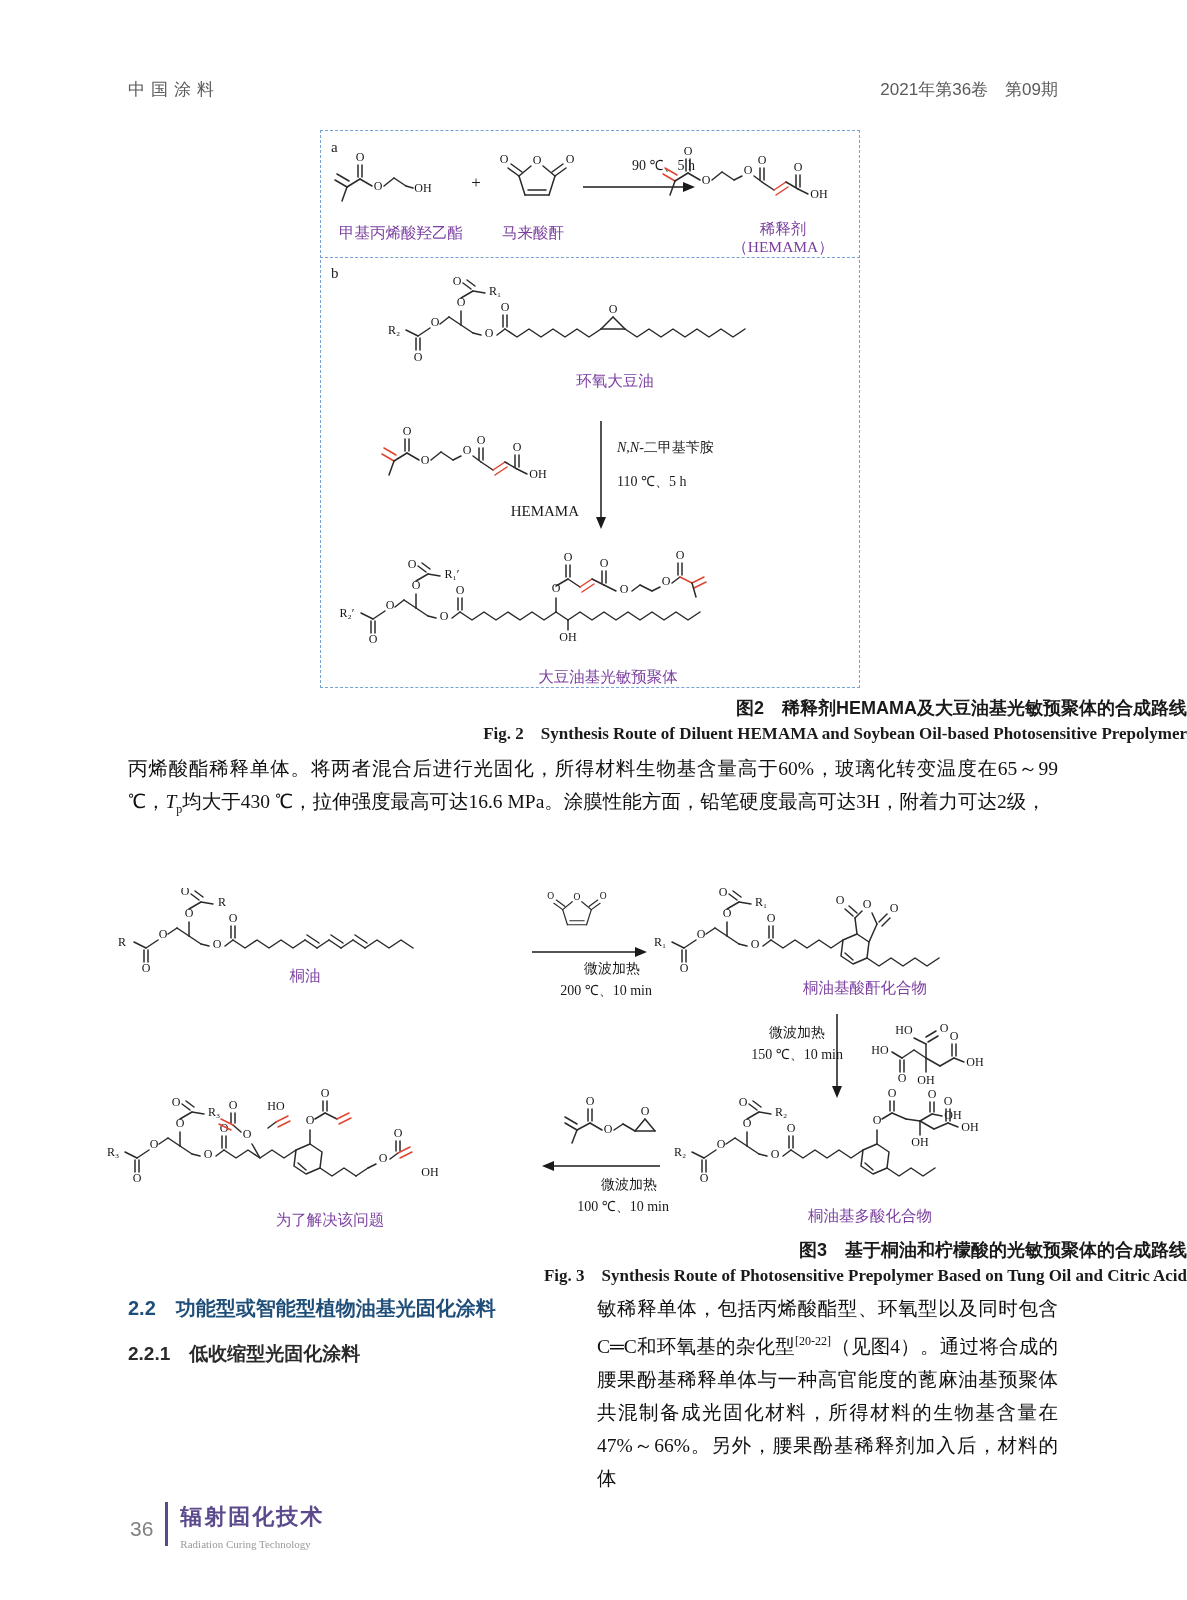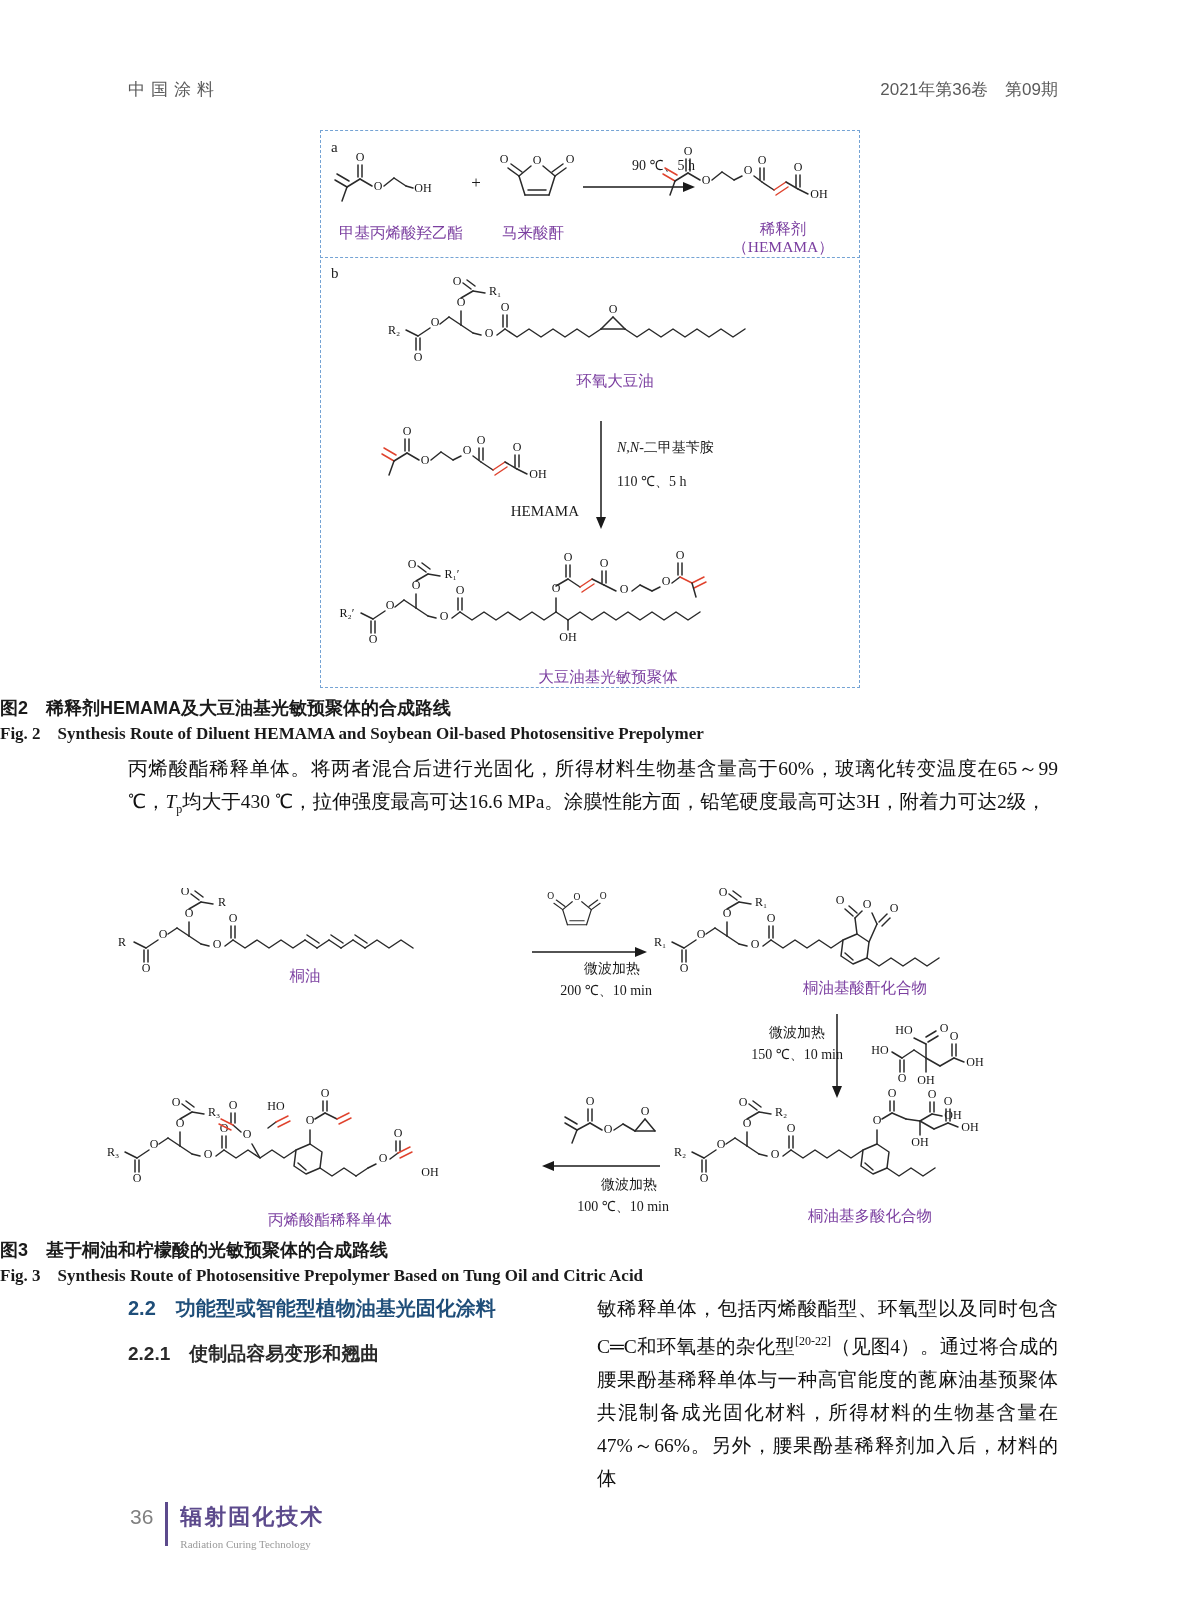--- a/index.html
+++ b/index.html
@@ -14,34 +14,34 @@
   .panel-tag{position:absolute;font-size:15px;color:#222}
   .chemlabel{position:absolute;font-size:15.5px;text-align:center;color:#7b3fa0}
   .cond{position:absolute;font-size:14px;text-align:right;color:#1a1a1a}
   .plus{position:absolute;font-size:17px;text-align:center;color:#1a1a1a}
   svg.chem line,svg.chem polyline{stroke:#2a2a2a;stroke-width:1.5;fill:none;stroke-linecap:round;stroke-linejoin:round}
   svg.chem polygon{fill:none;stroke:#2a2a2a;stroke-width:1.5;stroke-linejoin:round}
   svg.chem .rd{stroke:#e0432e}
   svg.chem text{font-family:"Liberation Serif",serif;font-size:12px;fill:#141414;text-anchor:middle}
   svg.arr line{stroke:#1a1a1a;stroke-width:1.5}
   svg.arr polygon{fill:#1a1a1a;stroke:none}
-  .cap{position:absolute;left:0;width:100%;text-align:left}
+  .cap{position:absolute;left:0;width:100%;text-align:right}
   .cap-cn{font-family:"Liberation Sans",sans-serif;font-weight:bold;font-size:18px}
   .cap-en{font-family:"Liberation Serif",serif;font-weight:bold;font-size:17px}
   .cols{position:absolute;left:128px;width:930px;display:flex;gap:8px;text-align:justify}
   .col{flex:1;font-size:19.5px;line-height:33px;color:#111}
   .col sub{font-size:12px}
   .col sup{font-size:12px}
   .col i{font-family:"Liberation Serif",serif}
   .h22{color:#1f4e79;font-family:"Liberation Sans",sans-serif;font-size:20px;font-weight:bold;margin-bottom:12px;text-align:left}
   .h221{font-family:"Liberation Sans",sans-serif;font-size:19px;font-weight:bold;color:#2a2a2a;margin-bottom:10px;text-align:left}
   .indent{text-indent:2em}
   .fig3{position:absolute;left:95px;top:888px;width:1000px;height:345px}
   .footer{position:absolute;left:130px;top:1502px;display:flex;gap:12px;align-items:flex-start}
-  .pnum{font-size:21px;color:#808080;font-family:"Liberation Sans",sans-serif;margin-top:3px}
+  .pnum{font-size:21px;color:#808080;font-family:"Liberation Sans",sans-serif;margin-top:15px}
   .fbar{width:3px;height:44px;background:#5c4a8c}
   .bcn{display:block;font-size:22px;font-weight:bold;color:#5c4a8c;font-family:"Liberation Sans",sans-serif;letter-spacing:2px}
   .ben{display:block;font-size:11px;color:#9a9a9a;margin-top:6px}
 </style>
 </head>
 <body>
 
 <div class="page">
 
   <div class="header">
@@ -537,30 +537,30 @@
         <line x1="300" y1="63" x2="300" y2="53"></line>
       <text x="298" y="49">O</text>
       <line class="rd" x1="298" y1="65" x2="310" y2="59"></line>
         <line class="rd" x1="300" y1="70" x2="312" y2="64"></line>
       <text x="176" y="22">HO</text>
       <line x1="168" y1="40" x2="176" y2="34"></line>
       <line class="rd" x1="176" y1="34" x2="188" y2="28"></line>
         <line class="rd" x1="178" y1="39" x2="190" y2="33"></line>
       <text x="330" y="88">OH</text>
     </svg>
-    <div class="chemlabel" style="left:95px;top:322px;width:280px">丙烯酸酯稀释单体</div>
+    <div class="chemlabel" style="left:95px;top:322px;width:280px">为了解决该问题</div>
   </div>
 
   <div class="cap cap-cn" style="top:1238px">图3　基于桐油和柠檬酸的光敏预聚体的合成路线</div>
   <div class="cap cap-en" style="top:1264px">Fig. 3　Synthesis Route of Photosensitive Prepolymer Based on Tung Oil and Citric Acid</div>
 
   <div class="cols" style="top:1292px">
     <div class="col">
       <h3 class="h22">2.2　功能型或智能型植物油基光固化涂料</h3>
-      <h4 class="h221">2.2.1　使制品容易变形和翘曲</h4>
+      <h4 class="h221">2.2.1　低收缩型光固化涂料</h4>
     </div>
     <div class="col">
       <p><span>敏稀释单体，包括丙烯酸酯型、环氧型以及同时包含C═C和环氧基的杂化型</span><sup>[20-22]</sup><span>（见图4）。通过将合成的腰果酚基稀释单体与一种高官能度的蓖麻油基预聚体共混制备成光固化材料，所得材料的生物基含量在47%～66%。另外，腰果酚基稀释剂加入后，材料的体</span></p>
     </div>
   </div>
 
   <div class="footer">
     <span class="pnum">36</span>
     <span class="fbar"></span>
     <span>

